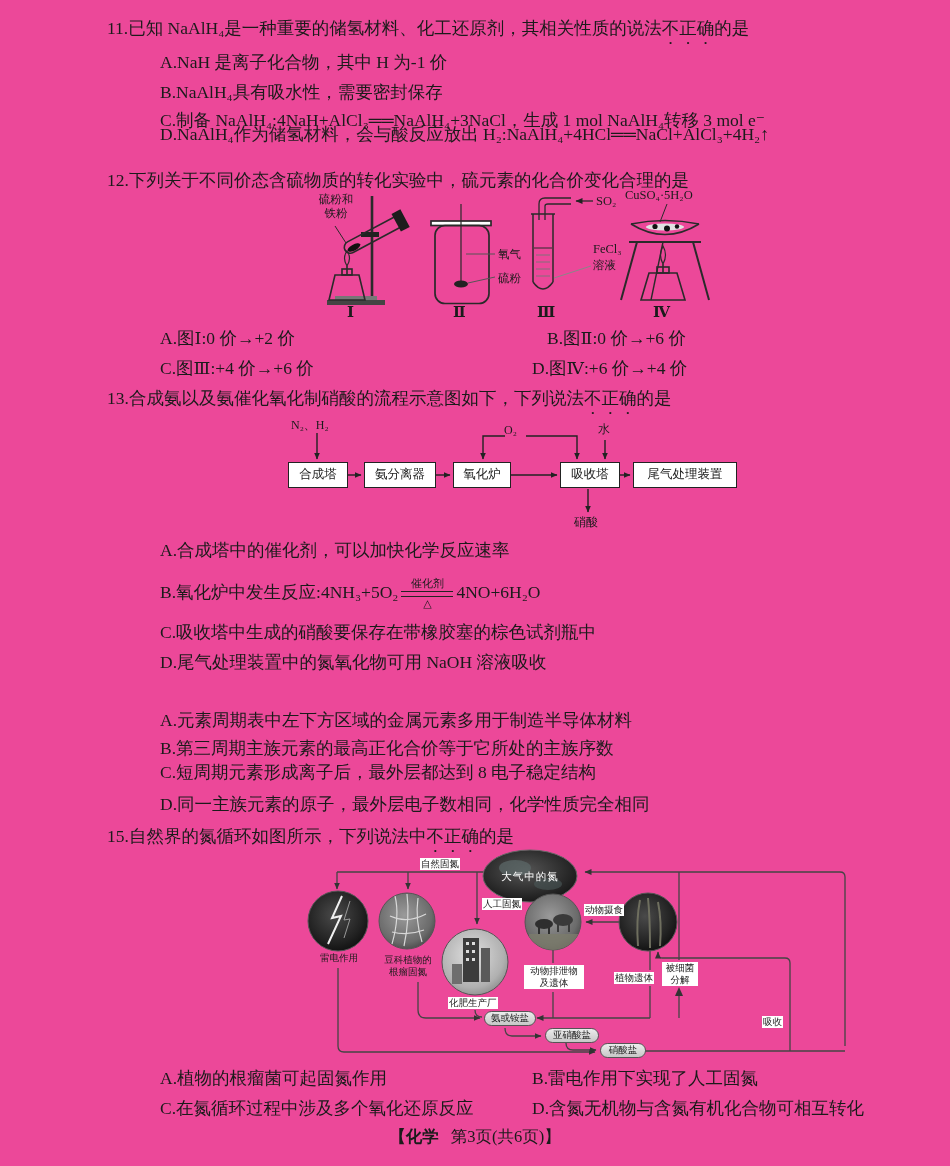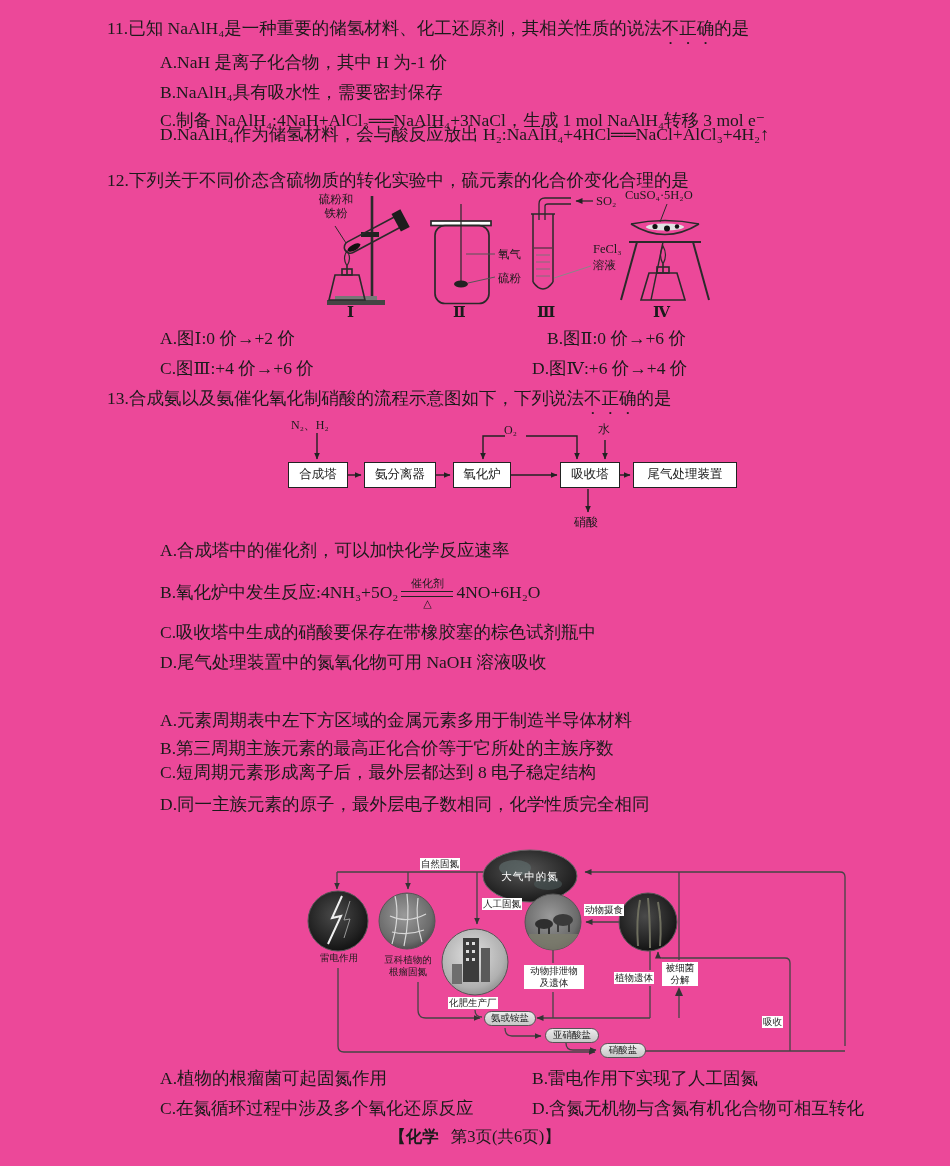--- a/index.html
+++ b/index.html
@@ -180,20 +180,23 @@
       </span><span>4NO+6H₂O</span>
   </div>
   <div class="abs opt" style="left:160px;top:622px;"><span>C.</span><span>吸收塔中生成的硝酸要保存在带橡胶塞的棕色试剂瓶中</span></div>
   <div class="abs opt" style="left:160px;top:652px;"><span>D.</span><span>尾气处理装置中的氮氧化物可用 NaOH 溶液吸收</span></div>
 
   <div class="abs opt" style="left:160px;top:710px;"><span>A.</span><span>元素周期表中左下方区域的金属元素多用于制造半导体材料</span></div>
   <div class="abs opt" style="left:160px;top:738px;"><span>B.</span><span>第三周期主族元素的最高正化合价等于它所处的主族序数</span></div>
   <div class="abs opt" style="left:160px;top:762px;"><span>C.</span><span>短周期元素形成离子后，最外层都达到 8 电子稳定结构</span></div>
   <div class="abs opt" style="left:160px;top:794px;"><span>D.</span><span>同一主族元素的原子，最外层电子数相同，化学性质完全相同</span></div>
 
+  <div class="abs stem" style="left:107px;top:826px;">
+    <span>15.</span><span>自然界的氮循环如图所示，下列说法中</span><span class="emph">不正确</span><span>的是</span>
+  </div>
 
   <div class="abs opt" style="left:160px;top:1068px;"><span>A.</span><span>植物的根瘤菌可起固氮作用</span></div>
 
   <div class="abs" style="left:300px;top:846px;width:560px;height:218px;">
     <svg width="560" height="218" viewBox="0 0 560 218" style="position:absolute;left:0;top:0;">
       <defs>
         <marker id="arC" markerWidth="9" markerHeight="8" refX="6.5" refY="3" orient="auto" markerUnits="userSpaceOnUse">
           <path d="M0,0 L7,3 L0,6 Z" fill="#333"></path>
         </marker>
         <radialGradient id="gDark" cx="45%" cy="40%" r="65%">

